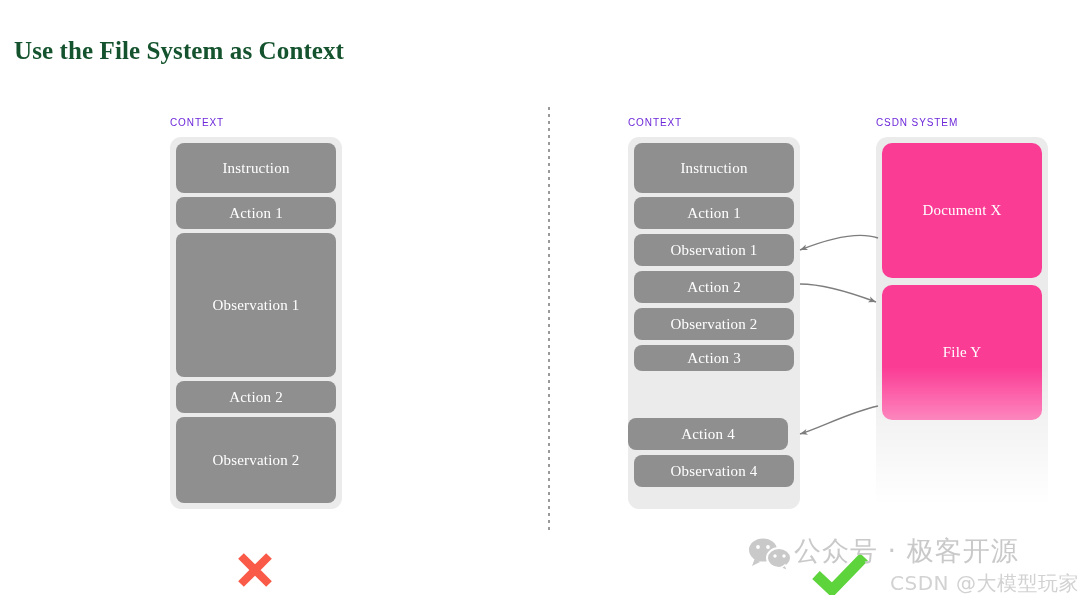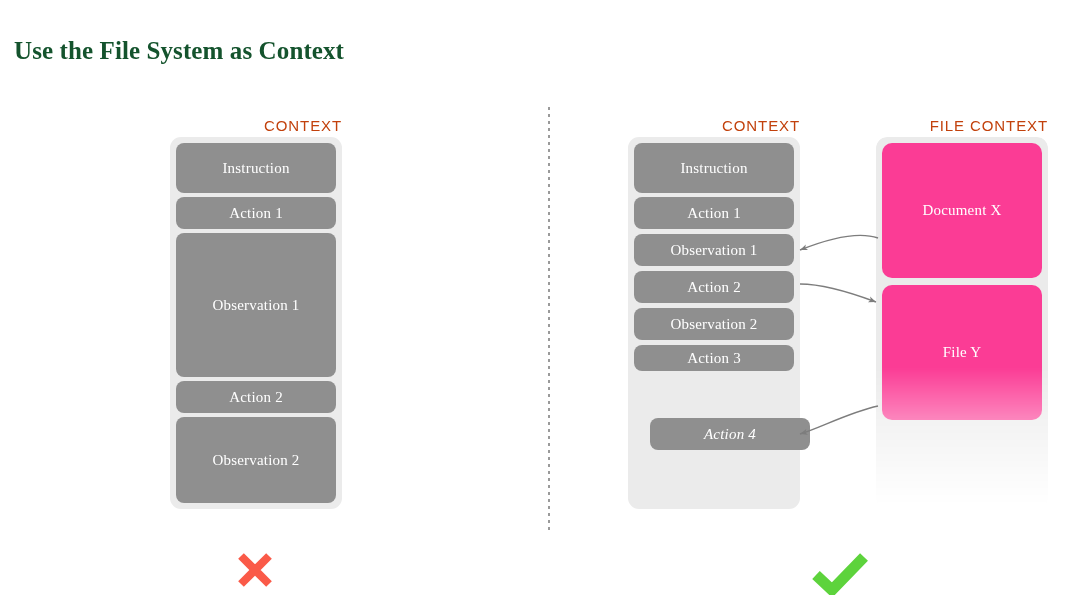--- a/index.html
+++ b/index.html
@@ -31,24 +31,24 @@
     letter-spacing: 0.1px;
     color: #14532d;
     white-space: nowrap;
     margin-top: 24px;
   }
 
   
   .col-caption {
     position: absolute;
     font-family: "Liberation Sans", sans-serif;
-    font-size: 15px;
+    font-size: 10px;
     letter-spacing: 0.9px;
-    color: #c2410c;
-    text-align: right;
+    color: #6d28d9;
+    text-align: left;
     white-space: nowrap;
   }
 
   
   .panel {
     position: absolute;
     background: #ebebeb;
     border-radius: 11px;
     box-sizing: border-box;
   }
@@ -173,24 +173,25 @@
 
   <div class="col-caption" style="left:628px; top:117px; width:172px;">CONTEXT</div>
 
   <div class="panel" style="left:628px; top:137px; width:172px; height:372px;">
     <div class="block gray" style="left:6px; top:6px; width:160px; height:50px;">Instruction</div>
     <div class="block gray" style="left:6px; top:60px; width:160px; height:32px;">Action 1</div>
     <div class="block gray" style="left:6px; top:97px; width:160px; height:32px;">Observation 1</div>
     <div class="block gray" style="left:6px; top:134px; width:160px; height:32px;">Action 2</div>
     <div class="block gray" style="left:6px; top:171px; width:160px; height:32px;">Observation 2</div>
     <div class="block gray" style="left:6px; top:208px; width:160px; height:26px;">Action 3</div>
-    <div class="block gray" style="left:22px; top:281px; width:160px; height:32px;font-style:italic;">Action 4</div>
-  </div>
-
-  <div class="col-caption" style="left:876px; top:117px; width:172px;">FILE CONTEXT</div>
+    <div class="block gray" style="left:0; top:281px; width:160px; height:32px;">Action 4</div>
+    <div class="block gray" style="left:6px; top:318px; width:160px; height:32px;">Observation 4</div>
+  </div>
+
+  <div class="col-caption" style="left:876px; top:117px; width:172px;">CSDN SYSTEM</div>
 
   <div class="panel fade" style="left:876px; top:137px; width:172px; height:372px;">
     <div class="block pink" style="left:6px; top:6px; width:160px; height:135px;">Document X</div>
     <div class="block pink" style="left:6px; top:148px; width:160px; height:135px;">File Y</div>
   </div>
 
   <svg class="connectors" viewBox="0 0 1080 597">
     <defs>
       <marker id="arrL" markerWidth="9" markerHeight="9" refX="8" refY="4.5" orient="auto-start-reverse" markerUnits="userSpaceOnUse">
         <path d="M8,4.5 L0.5,1.5 L2.5,4.5 L0.5,7.5 Z" fill="#7d7d7d"></path>
@@ -201,14 +202,28 @@
 
     <path d="M800,284 C825,284 860,296 876,302" fill="none" stroke="#7d7d7d" stroke-width="1.4" marker-end="url(#arrL)"></path>
 
     <path d="M878,406 C850,412 820,428 800,434" fill="none" stroke="#7d7d7d" stroke-width="1.4" marker-end="url(#arrL)"></path>
   </svg>
 
   <svg class="mark-check" viewBox="0 0 60 44">
     <path d="M6 24 L22 39 L54 6" fill="none" stroke="#5dd33c" stroke-width="11" stroke-linecap="butt" stroke-linejoin="miter"></path>
   </svg>
 
+  <div class="watermark">
+    <svg class="wm-icon" viewBox="0 0 44 34">
+      <ellipse cx="15" cy="13" rx="14" ry="11.5" fill="#c9c9c9"></ellipse>
+      <path d="M7 21 L4 29 L12 25 Z" fill="#c9c9c9"></path>
+      <ellipse cx="31" cy="21" rx="12" ry="10" fill="#c9c9c9" stroke="#ffffff" stroke-width="2"></ellipse>
+      <path d="M37 28 L40 34 L33 31 Z" fill="#c9c9c9" stroke="#ffffff" stroke-width="1.5"></path>
+      <circle cx="10" cy="10" r="1.9" fill="#ffffff"></circle>
+      <circle cx="20" cy="10" r="1.9" fill="#ffffff"></circle>
+      <circle cx="27" cy="19" r="1.7" fill="#ffffff"></circle>
+      <circle cx="36" cy="19" r="1.7" fill="#ffffff"></circle>
+    </svg>
+    <div class="wm-row1">公众号 · 极客开源</div>
+    <div class="wm-row2">CSDN @大模型玩家</div>
+  </div>
 
 </div>
 
 </body></html>

